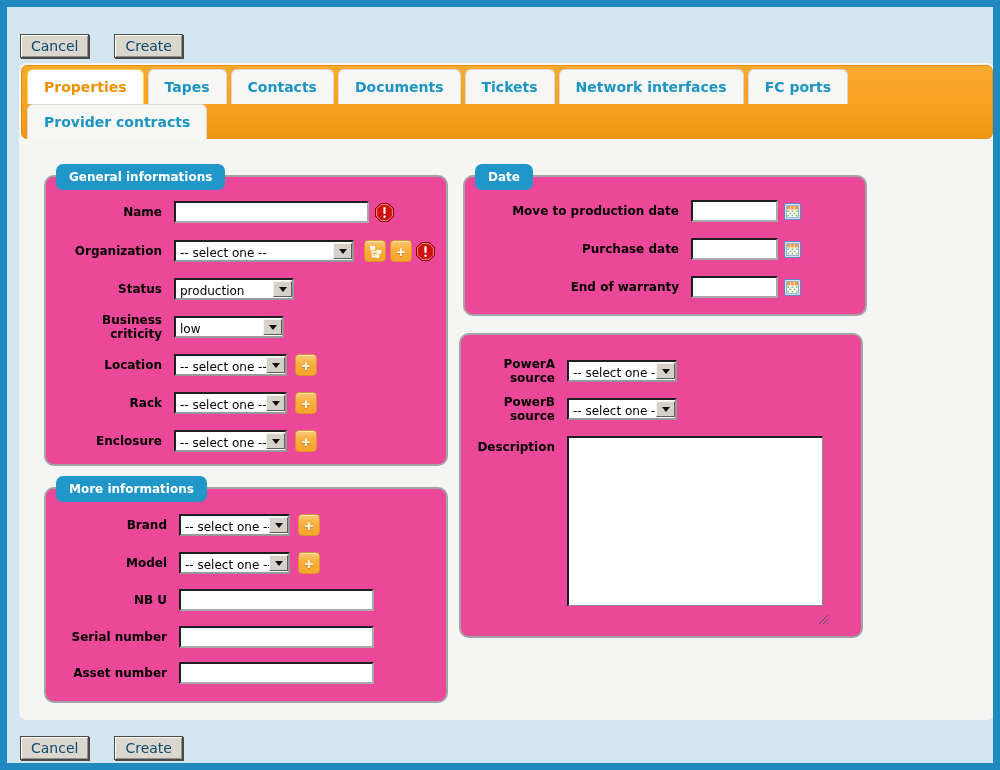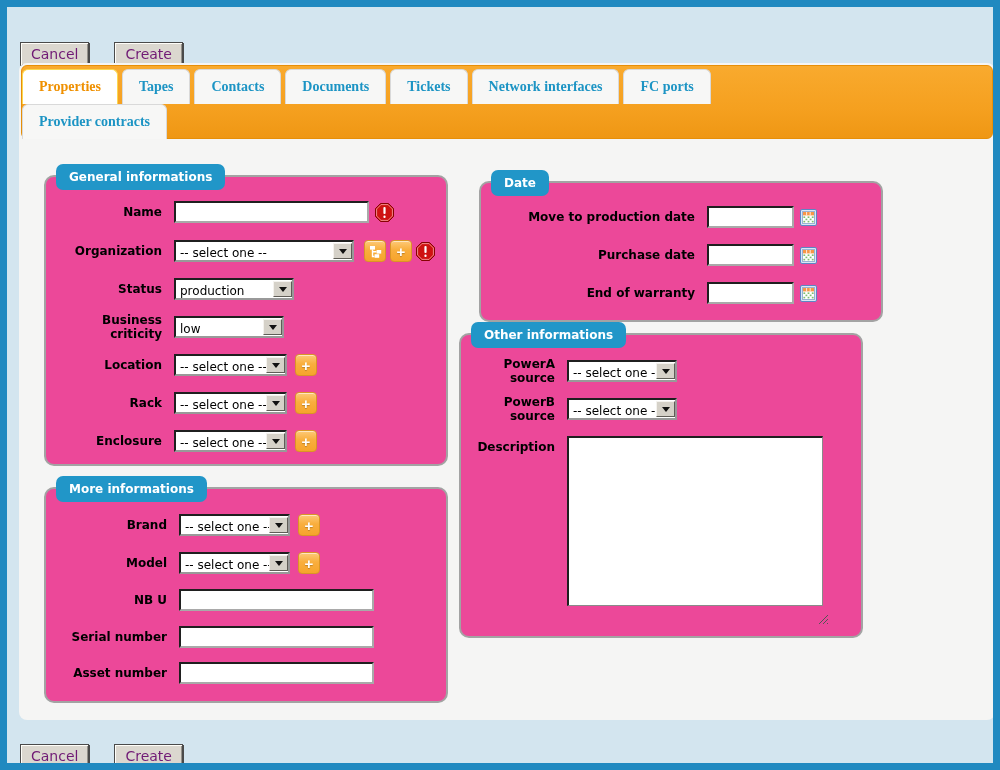--- a/index.html
+++ b/index.html
@@ -4,33 +4,33 @@
 <style>
   html,body{margin:0;padding:0;}
   body{font-family:"DejaVu Sans",sans-serif;}
   .page{position:relative;width:1000px;height:770px;box-sizing:border-box;
         border:7px solid #2089c0;background:#d3e5ef;overflow:hidden;}
 
   
   .toolbar{position:absolute;left:13px;display:flex;gap:25px;}
   .toolbar.top{top:27px;}
   .toolbar.bottom{top:729px;}
-  .btn-classic{font:14px "DejaVu Sans",sans-serif;color:#701a75;background:#dbd7cf;
+  .btn-classic{font:14px "DejaVu Sans",sans-serif;color:#0c4a6e;background:#dbd7cf;
         border:1px solid #4a4a4a;padding:3px 10px;cursor:pointer;
-        box-shadow:1px 1px 0 #4a4a4a, inset 1px 1px 0 #fffef9, inset -1px -1px 0 #94918a;margin-top:8px;}
+        box-shadow:1px 1px 0 #4a4a4a, inset 1px 1px 0 #fffef9, inset -1px -1px 0 #94918a;}
 
   
   .wrapper{position:absolute;left:12px;top:56px;width:976px;height:657px;
         background:#f5f5f4;border-radius:8px;}
 
   
   .tabbar{position:absolute;left:2px;top:2px;right:2px;height:74px;box-sizing:border-box;
         background:linear-gradient(180deg,#f9aa2e 0%,#f5a01f 60%,#ef9714 100%);
         border:1px solid #e78f08;border-radius:6px;}
-  .tabrow{display:flex;height:35px;align-items:stretch;font-family:Liberation Serif, serif;}
+  .tabrow{display:flex;height:35px;padding-left:5px;align-items:stretch;}
   .tabrow.first{margin-top:3px;}
   .tab{display:inline-flex;align-items:center;margin-right:4px;padding:0 16px;
         background:#f7f7f6;border:1px solid #d9d9d9;border-bottom:none;
         border-radius:6px 6px 0 0;color:#1c94c4;font-weight:bold;font-size:14px;cursor:pointer;}
   .tab.active{background:#ffffff;color:#ef9000;border-color:#fbd850;}
 
   
   .fieldset{position:absolute;background:#ec4899;border:2px solid #a3a3a3;border-radius:10px;}
   .badge{position:absolute;top:-13px;left:10px;background:#2196c8;color:#fff;
         font-weight:bold;font-size:12px;padding:6px 13px;border-radius:7px;white-space:nowrap;}
@@ -248,21 +248,21 @@
         <label>Serial number</label>
         <input class="tinput w195" type="text" value="" style="">
       </div>
 
       <div class="frow" style="top:173px;">
         <label>Asset number</label>
         <input class="tinput w195" type="text" value="" style="">
       </div>
     </section>
 
-    <section class="fieldset fs-date" style="left:460px;top:112px;width:400px;height:137px;margin-top:6px;">
+    <section class="fieldset fs-date" style="left:444px;top:112px;width:400px;height:137px;">
       <div class="badge">Date</div>
 
       <div class="frow" style="top:23px;">
         <label>Move to production date</label>
         <input class="tinput w87" type="text" value="" style="">
         <button class="calbtn">
           <svg width="17" height="17" viewBox="0 0 17 17">
             <rect x="0.5" y="0.5" width="16" height="16" rx="1.5" fill="#dbe6f5" stroke="#5b87c5"></rect>
             <rect x="2.5" y="2.5" width="12" height="12" fill="#fff" stroke="#9ab1d4" stroke-width="1"></rect>
             <rect x="3" y="3" width="11" height="3.4" fill="#f79646"></rect>
@@ -322,21 +322,20 @@
               <rect x="3.4" y="11.8" width="1.8" height="1.6"></rect>
                 <rect x="7.6" y="11.8" width="1.8" height="1.6"></rect>
                 <rect x="11.8" y="11.8" width="1.8" height="1.6"></rect>
             </g>
           </svg>
         </button>
       </div>
     </section>
 
     <section class="fieldset fs-other" style="left:440px;top:270px;width:400px;height:301px;">
-      <div class="badge">Other informations</div>
 
       <div class="frow" style="top:25px;">
         <label>PowerA source</label>
         <div class="select sw110">
           <span class="sval">-- select one --</span>
           <span class="sarrow">
               <i></i>
             </span>
         </div>
       </div>

